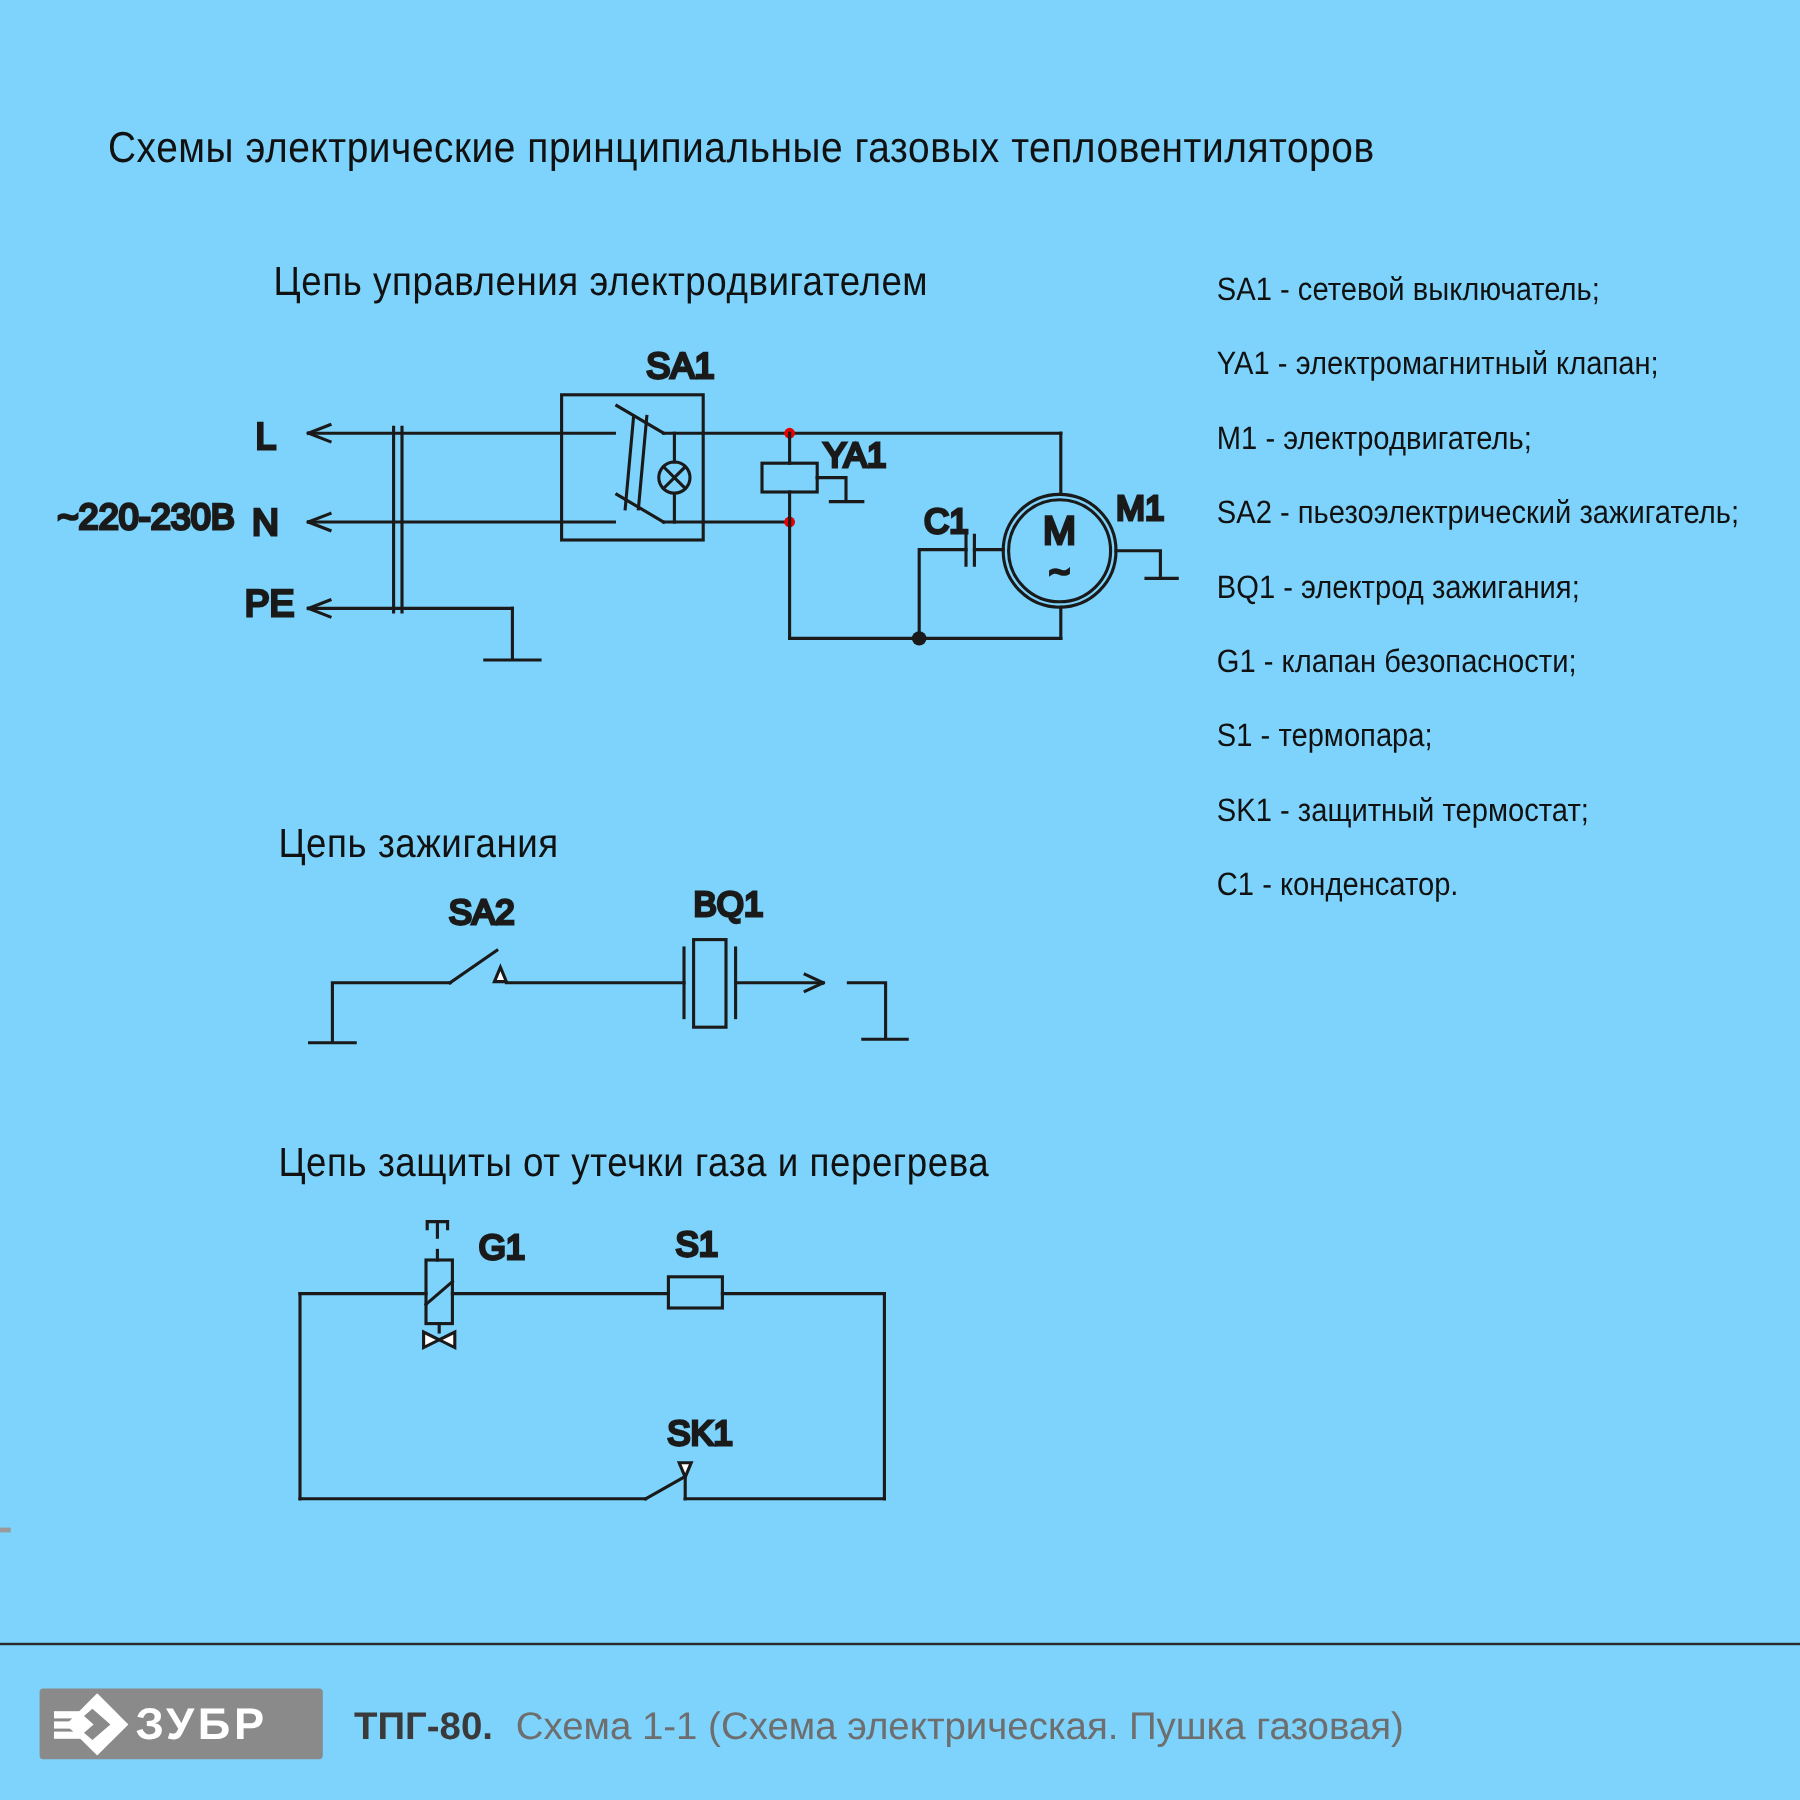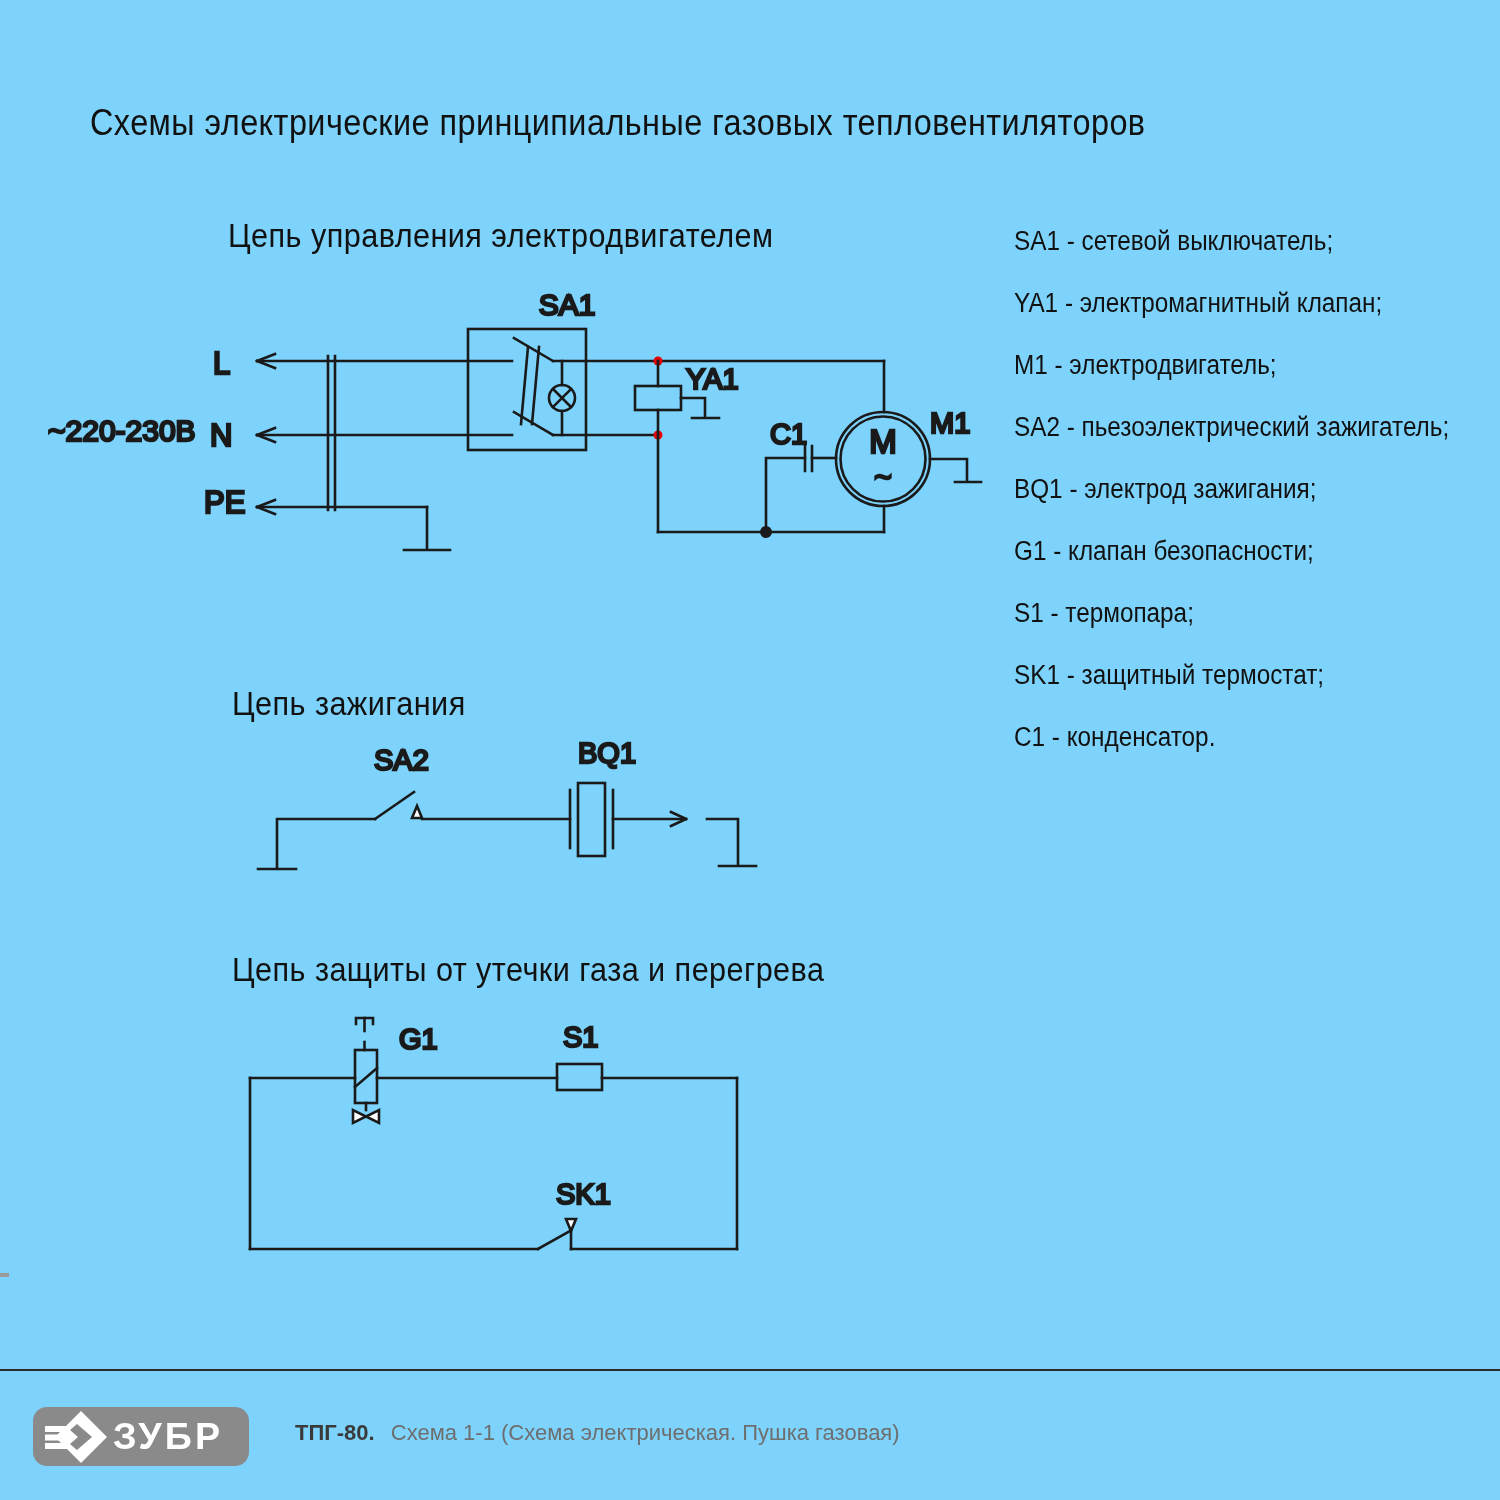--- a/index.html
+++ b/index.html
@@ -17,30 +17,30 @@
   .legend { position:absolute; left:1014px; top:228px; font-size:27px; }
   .legend-item { line-height:27px; margin-bottom:35px; white-space:nowrap; }
 
   svg.schematic { position:absolute; left:0; top:0; }
   svg.schematic text { font-family:"Liberation Sans", sans-serif; fill:#111; }
 
   .edge-dash { position:absolute; left:0; top:1273px; width:9px; height:4px; background:#9a9a9a; }
   .footer-sep { position:absolute; left:0; top:1369px; width:1500px; height:2px; background:#2b2b2b; }
 
   .logo {
-    position:absolute; left:33px; top:1407px; width:216px; height:59px;
-    background:#8a8a8a; border-radius:14px; display:flex; align-items:center;
+    position:absolute; left:33px; top:1407px; width:236px; height:59px;
+    background:#8a8a8a; border-radius:3px; display:flex; align-items:center;
   }
   .logo-icon { margin-left:12px; }
   .logo-text {
     color:#ffffff; font-weight:bold; font-size:37px; letter-spacing:3px;
     margin-left:6px; line-height:59px; transform:scaleX(1.02); transform-origin:0 50%;
   }
   .footer-caption {
-    position:absolute; left:295px; top:1420px; font-size:22px; white-space:nowrap;
+    position:absolute; left:295px; top:1420px; font-size:32px; white-space:nowrap;
   }
   .footer-caption .model { font-weight:bold; color:#3a3a3a; }
   .footer-caption .caption { color:#6e6e6e; margin-left:10px; }
 </style>
 </head>
 <body>
 
 <div class="page">
 
   <div class="main-title gost">Схемы электрические принципиальные газовых тепловентиляторов</div>

